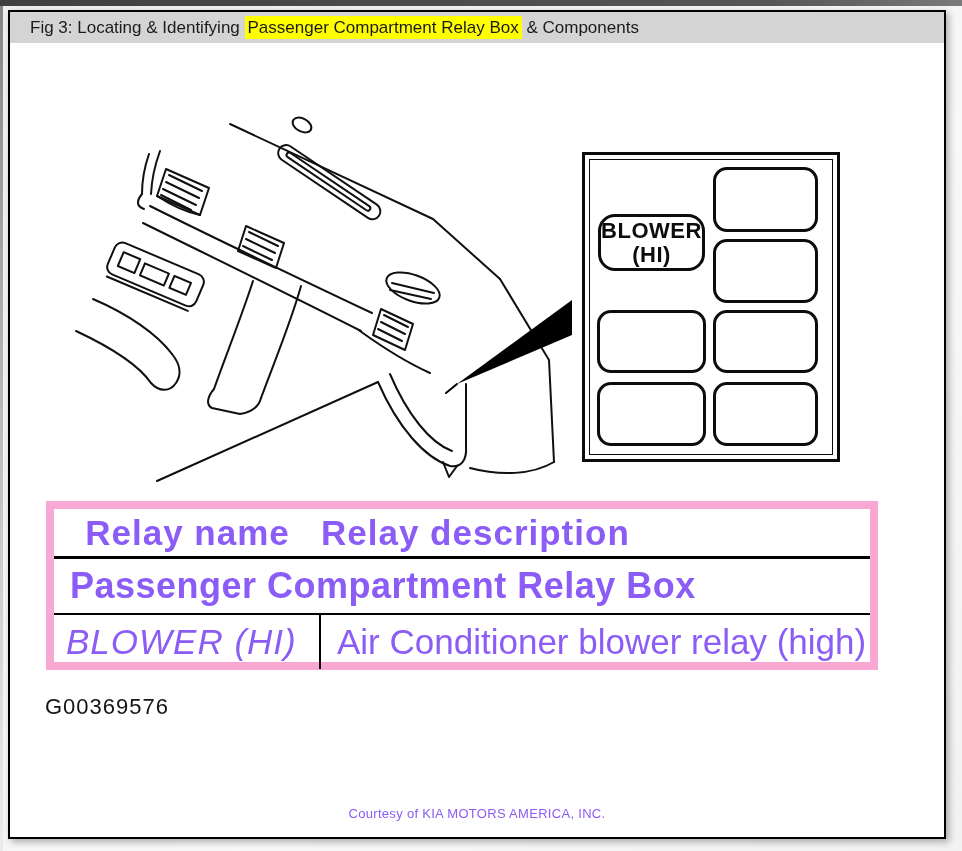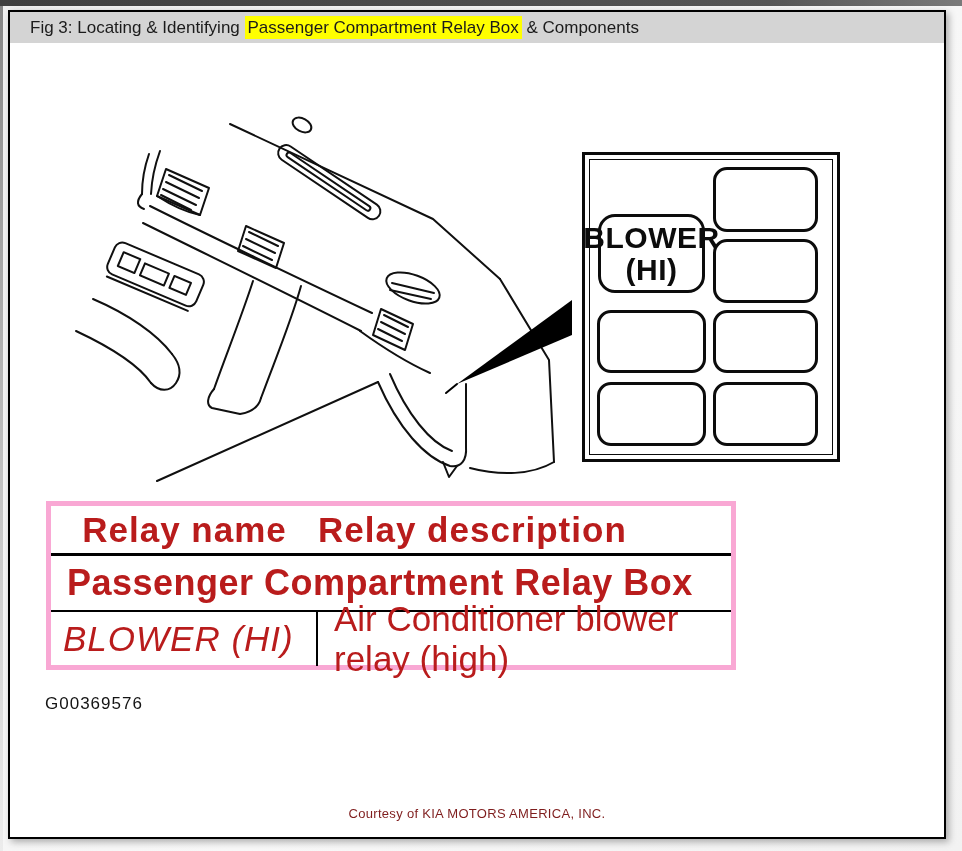--- a/index.html
+++ b/index.html
@@ -17,47 +17,47 @@
               background:#d4d4d4; color:#1b1b1b; font-size:17px; line-height:31px;
               padding-left:20px; white-space:pre; }
   .titlebar mark { background:#ffff00; color:#1b1b1b; padding:2px 3px; }
   .art { position:absolute; left:0; top:0; width:934px; height:825px; }
 
   
   .relaybox { position:absolute; left:572px; top:140px; width:258px; height:310px;
               border:3px solid #0b0b0b; background:#fff; }
   .relaybox .innerline { position:absolute; inset:4px; border:1.5px solid #0b0b0b; }
   .slot { position:absolute; border:3px solid #0c0c0c; border-radius:14px; background:#fff; }
-  .slot.blower { left:13px; top:59px; width:107px; height:79px; border-radius:17px;
+  .slot.blower { left:13px; top:59px; width:107px; height:57px; border-radius:17px;
                  display:flex; flex-direction:column; align-items:center; justify-content:center;
-                 font-size:30px; font-weight:bold; color:#0c0c0c; line-height:1.06; letter-spacing:0.5px; }
+                 font-size:22px; font-weight:bold; color:#0c0c0c; line-height:1.06; letter-spacing:0.5px; }
   .slot.s1 { left:128px; top:12px;  width:105px; height:65px; }
   .slot.s2 { left:128px; top:84px;  width:105px; height:64px; }
   .slot.s3 { left:12px;  top:155px; width:109px; height:63px; }
   .slot.s4 { left:128px; top:155px; width:105px; height:63px; }
   .slot.s5 { left:12px;  top:227px; width:109px; height:64px; }
   .slot.s6 { left:128px; top:227px; width:105px; height:64px; }
 
   
-  .reltable { position:absolute; left:36px; top:489px; width:690px; height:169px;
-              border:5px solid #f9a8d4; color:#b91c1c; }
+  .reltable { position:absolute; left:36px; top:489px; width:832px; height:169px;
+              border:8px solid #f9a8d4; color:#8b5cf6; }
   .thead { display:flex; height:50px; border-bottom:3px solid #000; align-items:center;
            font-weight:bold; font-size:35px; letter-spacing:1px; }
   .thead .hc1 { width:267px; text-align:center; }
   .thead .hc2 { flex:1; text-align:left; }
   .sectionrow { height:56px; border-bottom:2px solid #000; display:flex; align-items:center;
                 font-weight:bold; font-size:36px; padding-left:16px; letter-spacing:0.5px; }
   .datarow { display:flex; height:54px; font-size:35px; }
   .datarow .c1 { width:267px; border-right:2px solid #000; display:flex; align-items:center;
                  padding-left:12px; letter-spacing:1px;font-style:italic; }
   .datarow .c2 { flex:1; display:flex; align-items:center; padding-left:16px; }
 
-  .figid { position:absolute; left:35px; top:682px; font-size:17px; letter-spacing:1px; color:#141414; }
+  .figid { position:absolute; left:35px; top:682px; font-size:22px; letter-spacing:1px; color:#141414; }
   .courtesy { position:absolute; left:0; top:794px; width:100%; text-align:center;
-              font-size:13px; color:#7f1d1d; letter-spacing:0.3px; }
+              font-size:13px; color:#8b5cf6; letter-spacing:0.3px; }
 </style>
 </head>
 <body>
 
 <div class="viewport">
   <div class="top-strip"></div>
   <div class="left-strip"></div>
 
   <div class="page">
 

